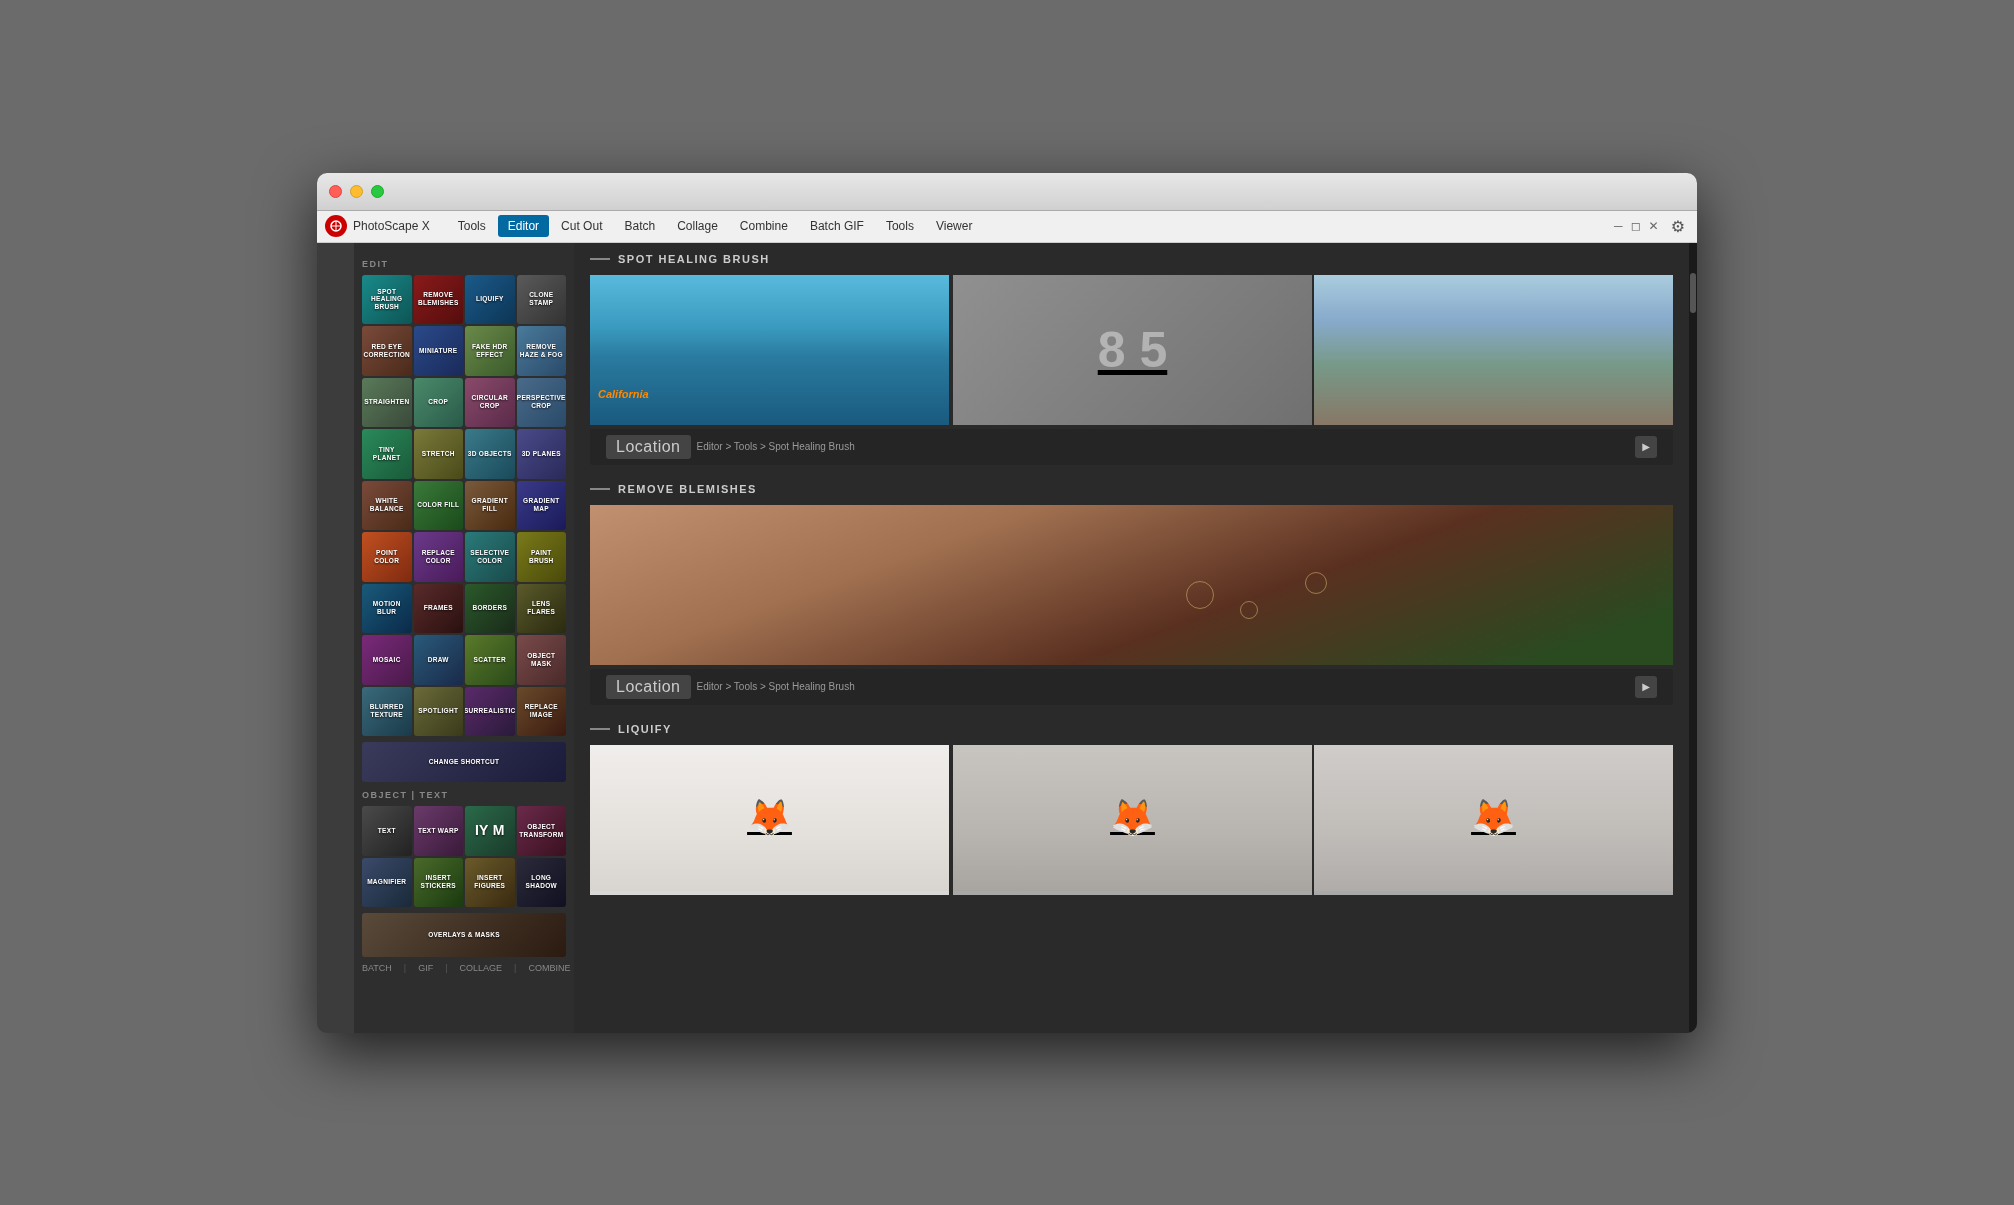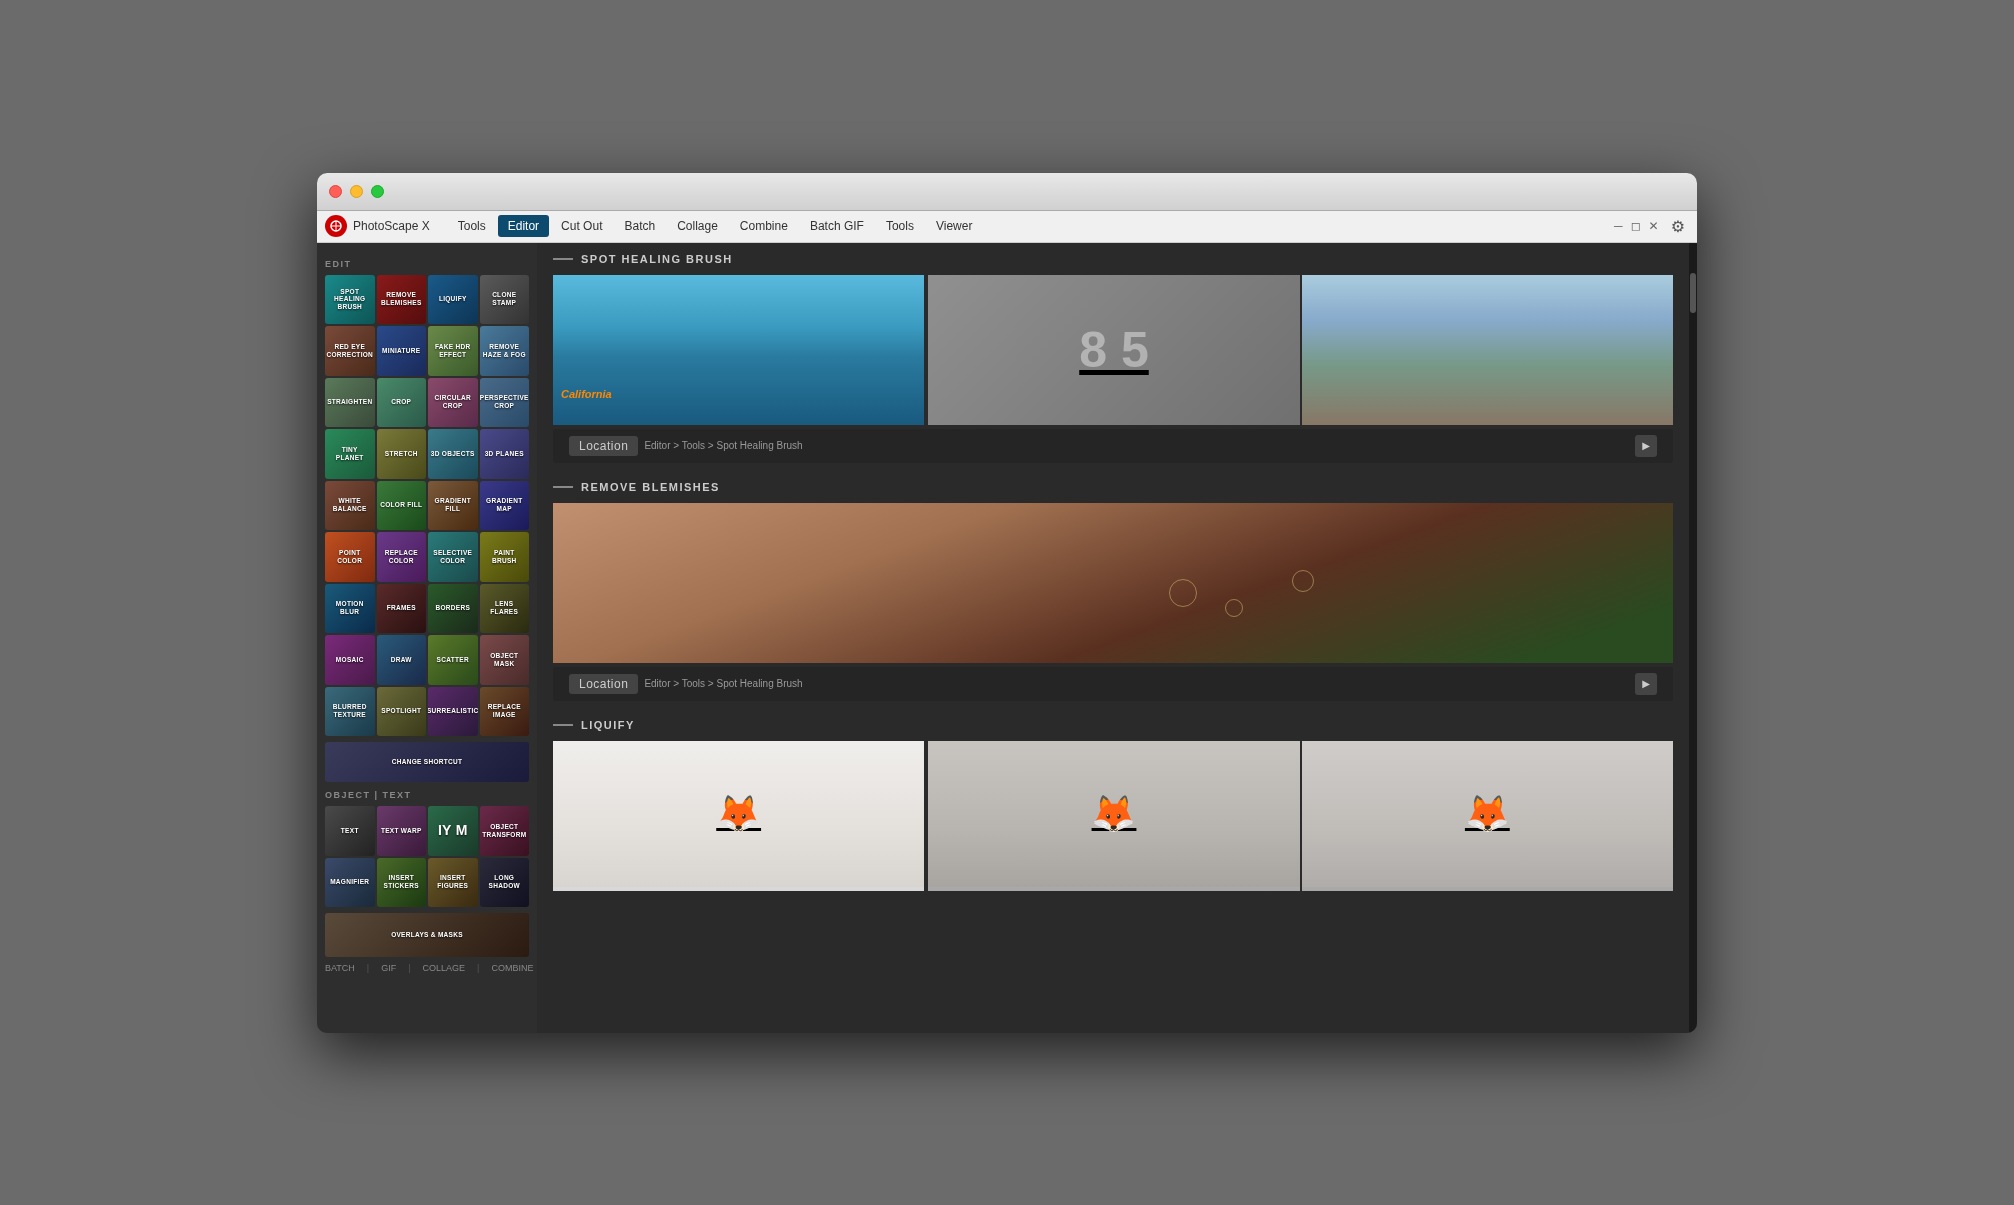--- a/index.html
+++ b/index.html
@@ -66,41 +66,42 @@
       color: #333;
       margin-right: 16px;
     }
     .menu-item {
       font-size: 12px;
       color: #333;
       padding: 4px 10px;
       border-radius: 3px;
       cursor: pointer;
     }
-    .menu-item.active { background: #0c4a6e; color: white; }
+    .menu-item.active { background: #0369a1; color: white; }
     .menubar-right {
       margin-left: auto;
     }
     .gear-icon {
       font-size: 16px;
       color: #555;
       cursor: pointer;
       padding: 4px;
     }
     .win-btn {
       font-size: 12px;
       color: #666;
       cursor: pointer;
     }
 
     
     .main-content {
       display: flex;
       flex: 1;
       overflow: hidden;
+      margin-left: 37px;
     }
 
     
     .center-panel {
       width: 220px;
       background: #2e2e2e;
       overflow-y: auto;
       flex-shrink: 0;
       padding: 8px;
     }
@@ -212,21 +213,21 @@
     .preview-location-bar {
       display: flex;
       align-items: center;
       padding: 6px 16px;
       gap: 0;
       background: #252525;
     }
     .location-btn {
       background: #444;
       color: #ccc;
-      font-size: 12px;
+      font-size: 16px;
       padding: 3px 10px;
       border-radius: 3px;
       margin-right: 6px;
       cursor: pointer;
       letter-spacing: 0.5px;
     }
     .location-path {
       font-size: 10px;
       color: #999;
       flex: 1;

